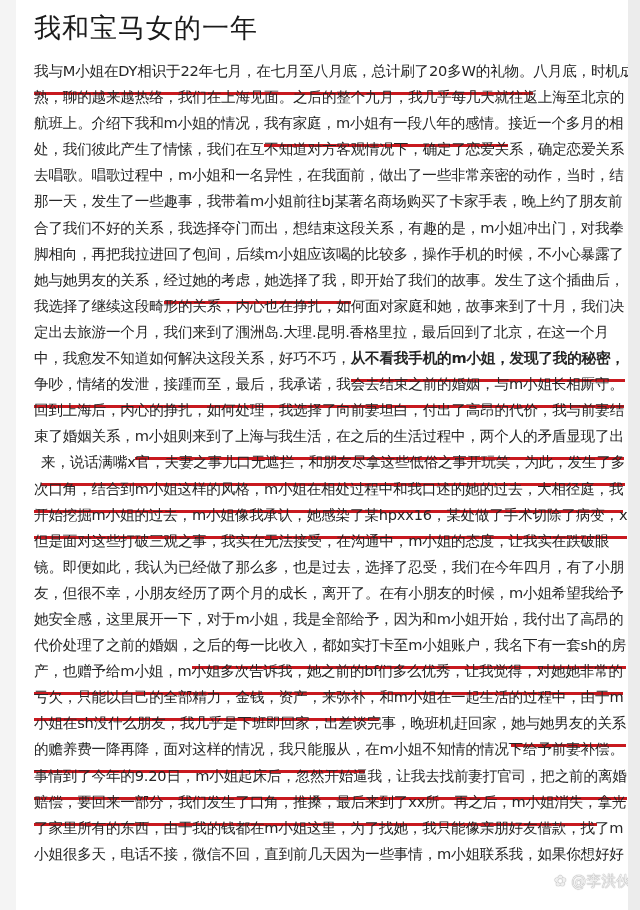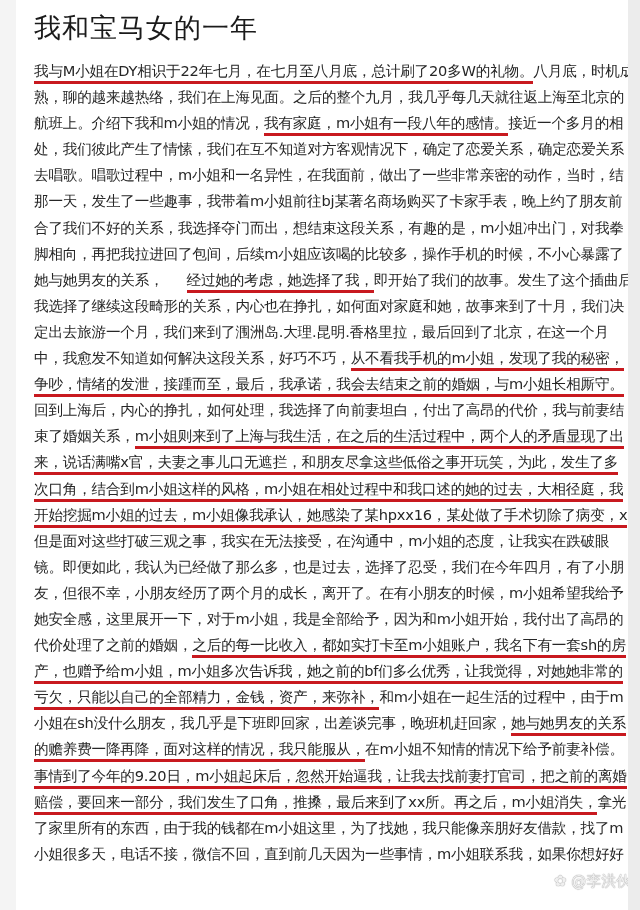--- a/index.html
+++ b/index.html
@@ -26,21 +26,21 @@
   .body-text {
     position: absolute; left: 18px; top: 58px; width: 612px;
   }
   .line {
     height: 26.1px; line-height: 26.1px;
     font-size: 14.6px; white-space: nowrap; letter-spacing: -0.2px;
     color: #262626;
   }
   .seg.u {
     border-bottom: 3px solid #c8191f;
-    padding-bottom: 2px;
+    padding-bottom: 13px;
   }
   .watermark {
     position: absolute; left: 538px; top: 872px;
     font-size: 15px; color: rgba(255,255,255,0.85);
     text-shadow: 0 0 1px #9a9a9a, 0 0 1px #9a9a9a;
     white-space: nowrap;
   }
 </style>
 </head>
 <body>
@@ -49,28 +49,28 @@
   <h1 class="title">我和宝马女的一年</h1>
   <div class="body-text" id="body-text">
       <div class="line"><span class="seg u" style="border-bottom-color: rgb(200, 25, 31);">我与M小姐在DY相识于22年七月，在七月至八月底，总计刷了20多W的礼物。</span><span class="seg">八月底，时机成</span></div>
       <div class="line"><span class="seg">熟，聊的越来越热络，我们在上海见面。之后的整个九月，我几乎每几天就往返上海至北京的</span></div>
       <div class="line"><span class="seg">航班上。介绍下我和m小姐的情况，</span><span class="seg u" style="border-bottom-color: rgb(200, 25, 31);">我有家庭，m小姐有一段八年的感情。</span><span class="seg">接近一个多月的相</span></div>
       <div class="line"><span class="seg">处，我们彼此产生了情愫，我们在互不知道对方客观情况下，确定了恋爱关系，确定恋爱关系</span></div>
       <div class="line"><span class="seg">去唱歌。唱歌过程中，m小姐和一名异性，在我面前，做出了一些非常亲密的动作，当时，结</span></div>
       <div class="line"><span class="seg">那一天，发生了一些趣事，我带着m小姐前往bj某著名商场购买了卡家手表，晚上约了朋友前</span></div>
       <div class="line"><span class="seg">合了我们不好的关系，我选择夺门而出，想结束这段关系，有趣的是，m小姐冲出门，对我拳</span></div>
       <div class="line"><span class="seg">脚相向，再把我拉进回了包间，后续m小姐应该喝的比较多，操作手机的时候，不小心暴露了</span></div>
-      <div class="line"><span class="seg">她与她男友的关系，</span><span class="seg u" style="border-bottom-color: rgb(200, 25, 31); margin-left: 23px;">经过她的考虑，她选择了我，</span><span class="seg">即开始了我们的故事。发生了这个插曲后，</span></div>
+      <div class="line"><span class="seg">她与她男友的关系，</span><span class="seg u" style="border-bottom-color: rgb(200, 25, 31);">经过她的考虑，她选择了我，</span><span class="seg">即开始了我们的故事。发生了这个插曲后，</span></div>
       <div class="line"><span class="seg">我选择了继续这段畸形的关系，内心也在挣扎，如何面对家庭和她，故事来到了十月，我们决</span></div>
       <div class="line"><span class="seg">定出去旅游一个月，我们来到了涠洲岛.大理.昆明.香格里拉，最后回到了北京，在这一个月</span></div>
-      <div class="line"><span class="seg">中，我愈发不知道如何解决这段关系，好巧不巧，</span><span class="seg u" style="border-bottom-color: rgb(200, 25, 31);">从不看我手机的m小姐，发现了我的秘密，</span></div>
+      <div class="line"><span class="seg">中，我愈发不知道如何解决这段关系，好巧不巧，</span><span class="seg u" style="border-bottom-color: rgb(200, 25, 31); font-weight: bold;">从不看我手机的m小姐，发现了我的秘密，</span></div>
       <div class="line"><span class="seg u" style="border-bottom-color: rgb(200, 25, 31);">争吵，情绪的发泄，接踵而至，最后，我承诺，我会去结束之前的婚姻，与m小姐长相厮守。</span></div>
       <div class="line"><span class="seg">回到上海后，内心的挣扎，如何处理，我选择了向前妻坦白，付出了高昂的代价，我与前妻结</span></div>
       <div class="line"><span class="seg">束了婚姻关系，</span><span class="seg u" style="border-bottom-color: rgb(200, 25, 31);">m小姐则来到了上海与我生活，在之后的生活过程中，两个人的矛盾显现了出</span></div>
-      <div class="line"><span class="seg u" style="border-bottom-color: rgb(200, 25, 31);">来，说话满嘴x官，夫妻之事儿口无遮拦，和朋友尽拿这些低俗之事开玩笑，为此，发生了多</span></div>
+      <div class="line"><span class="seg u" style="border-bottom-color: rgb(200, 25, 31); margin-left: 7px;">来，说话满嘴x官，夫妻之事儿口无遮拦，和朋友尽拿这些低俗之事开玩笑，为此，发生了多</span></div>
       <div class="line"><span class="seg u" style="border-bottom-color: rgb(200, 25, 31);">次口角，结合到m小姐这样的风格，m小姐在相处过程中和我口述的她的过去，大相径庭，我</span></div>
       <div class="line"><span class="seg u" style="border-bottom-color: rgb(200, 25, 31);">开始挖掘m小姐的过去，m小姐像我承认，她感染了某hpxx16，某处做了手术切除了病变，x</span></div>
       <div class="line"><span class="seg">但是面对这些打破三观之事，我实在无法接受，在沟通中，m小姐的态度，让我实在跌破眼</span></div>
       <div class="line"><span class="seg">镜。即便如此，我认为已经做了那么多，也是过去，选择了忍受，我们在今年四月，有了小朋</span></div>
       <div class="line"><span class="seg">友，但很不幸，小朋友经历了两个月的成长，离开了。在有小朋友的时候，m小姐希望我给予</span></div>
       <div class="line"><span class="seg">她安全感，这里展开一下，对于m小姐，我是全部给予，因为和m小姐开始，我付出了高昂的</span></div>
       <div class="line"><span class="seg">代价处理了之前的婚姻，</span><span class="seg u" style="border-bottom-color: rgb(200, 25, 31);">之后的每一比收入，都如实打卡至m小姐账户，我名下有一套sh的房</span></div>
       <div class="line"><span class="seg u" style="border-bottom-color: rgb(200, 25, 31); text-align: center;">产，也赠予给m小姐，m小姐多次告诉我，她之前的bf们多么优秀，让我觉得，对她她非常的</span></div>
       <div class="line"><span class="seg u" style="border-bottom-color: rgb(200, 25, 31);">亏欠，只能以自己的全部精力，金钱，资产，来弥补，</span><span class="seg">和m小姐在一起生活的过程中，由于m</span></div>
       <div class="line"><span class="seg">小姐在sh没什么朋友，我几乎是下班即回家，出差谈完事，晚班机赶回家，</span><span class="seg u" style="border-bottom-color: rgb(200, 25, 31);">她与她男友的关系</span></div>

